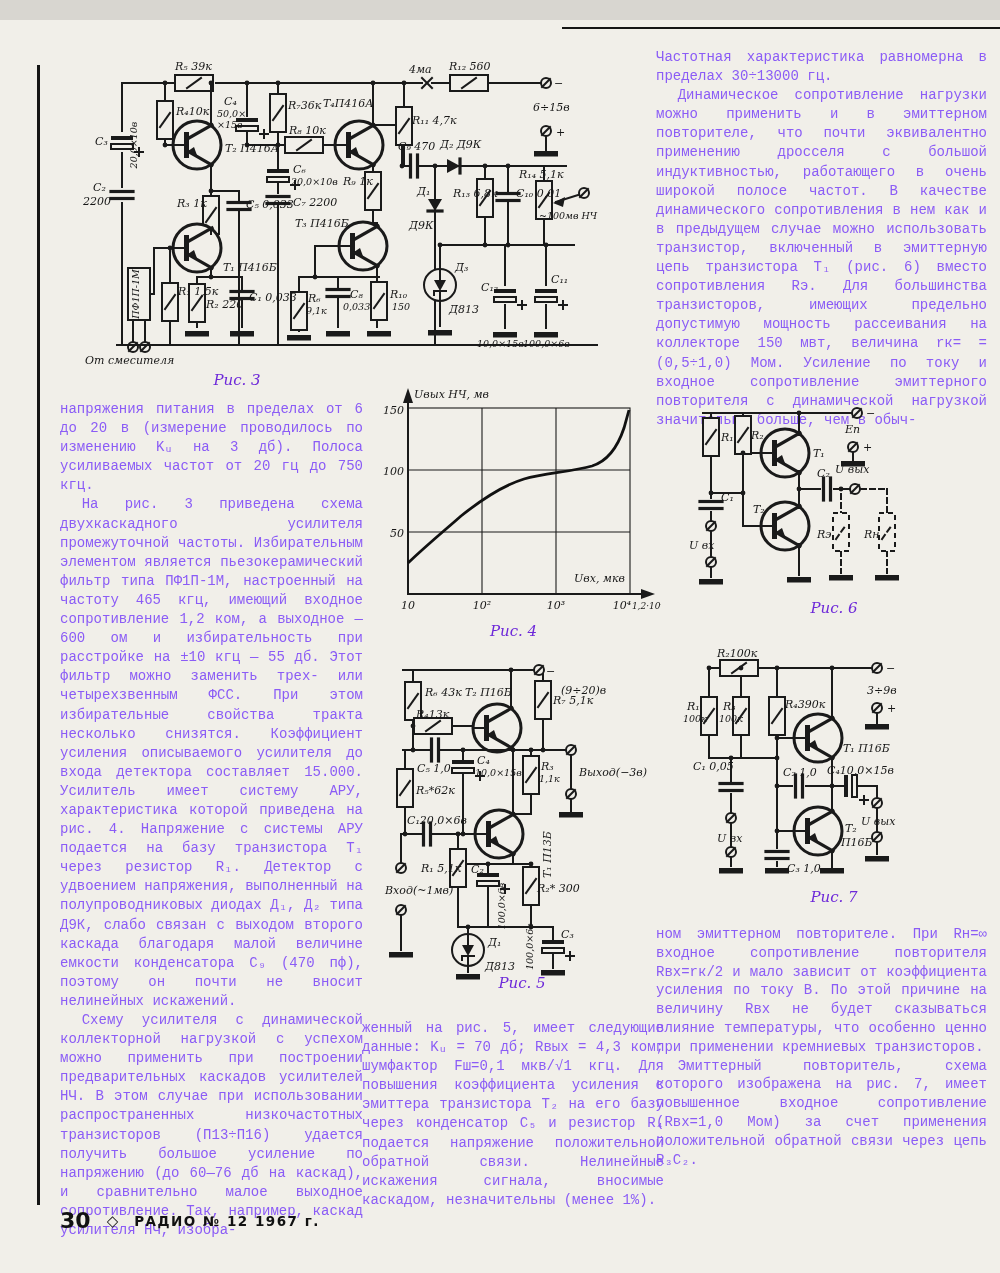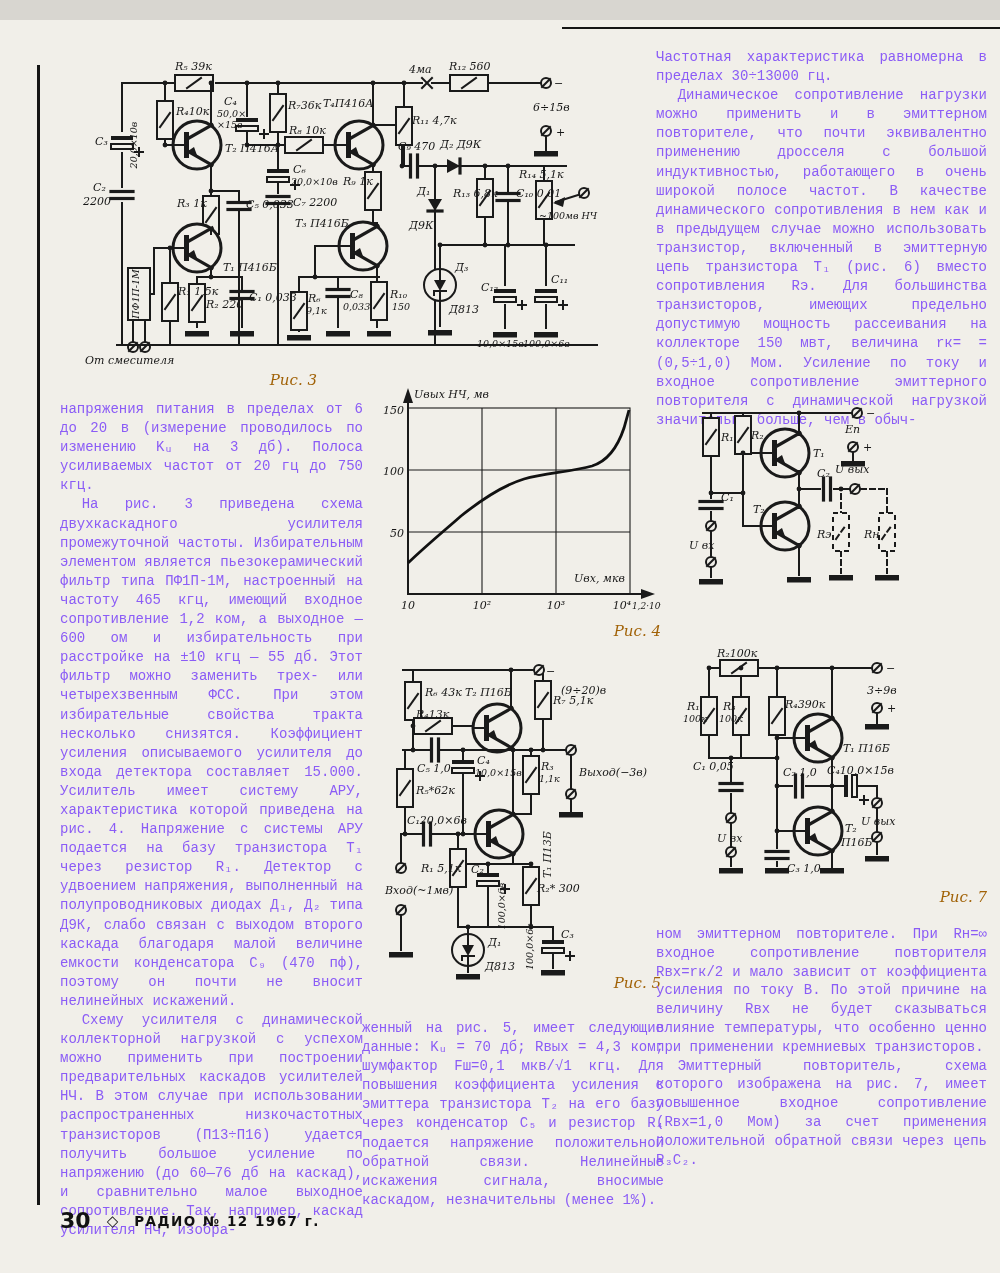--- a/index.html
+++ b/index.html
@@ -5,21 +5,21 @@
   html,body{margin:0;padding:0;background:#d8d6d0;}
   #page{position:relative;width:1000px;height:1273px;background:#f1efe9;overflow:hidden;
         font-family:"DejaVu Serif",serif;color:#1c1c1c;margin-top:20px;}
   .rule{position:absolute;background:#151515;}
   
   .txt{position:absolute;font-size:14px;line-height:19.1px;text-align:justify;color:#8b5cf6;font-family:Liberation Mono, monospace;}
   .txt p{margin:0;text-indent:1.55em;}
   .txt p.ni{text-indent:0;}
   
   .fig{position:absolute;}
-  .figcap{position:absolute;font:italic 15px "DejaVu Serif",serif;text-align:right;color:#a16207;}
+  .figcap{position:absolute;font:italic 15px "DejaVu Serif",serif;text-align:center;color:#6d28d9;}
   
   .ln{stroke:#1a1a1a;stroke-width:2;fill:none;stroke-linecap:square;}
   .ln3{stroke:#1a1a1a;stroke-width:3.2;fill:none;stroke-linecap:square;}
   .bx{fill:#f1efe9;stroke:#1a1a1a;stroke-width:2;}
   .tc{stroke-width:3;}
   .fl{fill:#1a1a1a;stroke:none;}
   .dot{fill:#1a1a1a;stroke:none;}
   .dash{stroke-dasharray:5 4;}
   .lbl{font:italic 11px "DejaVu Serif",serif;fill:#171717;}
   .lbl.s{font-size:9.5px;}
@@ -430,20 +430,21 @@
       <text class="lbl" x="38" y="100">C₁</text>
       <text class="lbl" x="134" y="76">C₂</text>
       <text class="lbl" x="183" y="16">−</text>
       <text class="lbl" x="162" y="32">Еп</text>
       <text class="lbl" x="180" y="50">+</text>
       <text class="lbl" x="152" y="72">U вых</text>
       <text class="lbl" x="6" y="148">U вх</text>
       <text class="lbl" x="134" y="137">Rэ</text>
       <text class="lbl" x="181" y="137">Rн</text>
     </svg>
+    <div class="figcap" style="left:0;top:198px;width:302px;">Рис. 6</div>
   </div>
 
   <div class="fig" style="left:681px;top:626px;width:306px;height:268px;">
     <svg width="306" height="240" viewBox="0 0 306 240">
       <path class="ln" d="M28,22 H39 M77,22 H190 M28,22 V51 M28,89 V112 M60,22 V51 M60,89 V112 M96,22 V51 M96,89 V185 M28,112 H96 M96,92 H113 M96,185 H113"></path>
       <use href="#sym-res-h" x="58" y="22"></use>
         <use href="#sym-term" x="196" y="22"></use>
       <use href="#sym-res-v" x="28" y="70"></use>
         <use href="#sym-res-v" x="60" y="70"></use>
         <use href="#sym-res-v" x="96" y="70"></use>

